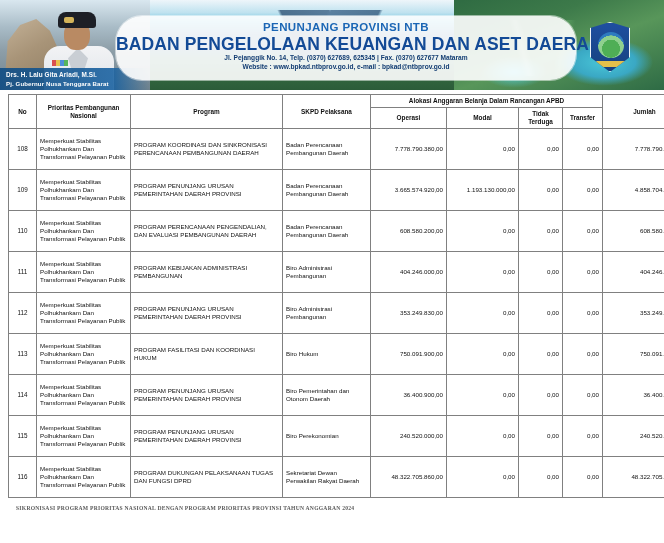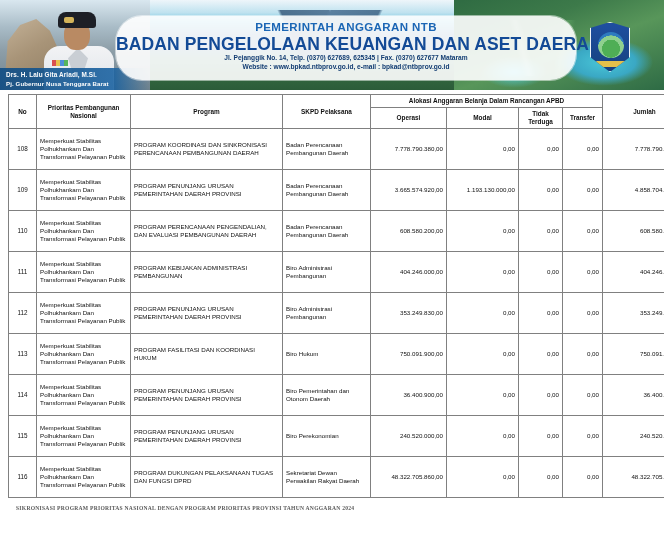--- a/index.html
+++ b/index.html
@@ -274,21 +274,21 @@
       <div class="lh-head"></div>
       <div class="lh-cap"></div>
     </div>
     <div class="lh-namebar">
       <span class="n1">Drs. H. Lalu Gita Ariadi, M.Si.</span>
       <span class="n2">Pj. Gubernur Nusa Tenggara Barat</span>
     </div>
   </div>
 
   <div class="lh-plate">
-    <div class="lh-title1">PEMERINTAH ANGGARAN NTB</div>
+    <div class="lh-title1">PENUNJANG PROVINSI NTB</div>
     <div class="lh-title2">BADAN PENGELOLAAN KEUANGAN DAN ASET DAERAH</div>
     <div class="lh-addr1">Jl. Pejanggik No. 14, Telp. (0370) 627689, 625345 | Fax. (0370) 627677 Mataram</div>
     <div class="lh-addr2">Website : www.bpkad.ntbprov.go.id, e-mail : bpkad@ntbprov.go.id</div>
   </div>
 
   <div class="lh-emblem"></div>
 </div>
 
 <div class="sheet">
   <table class="budget">

